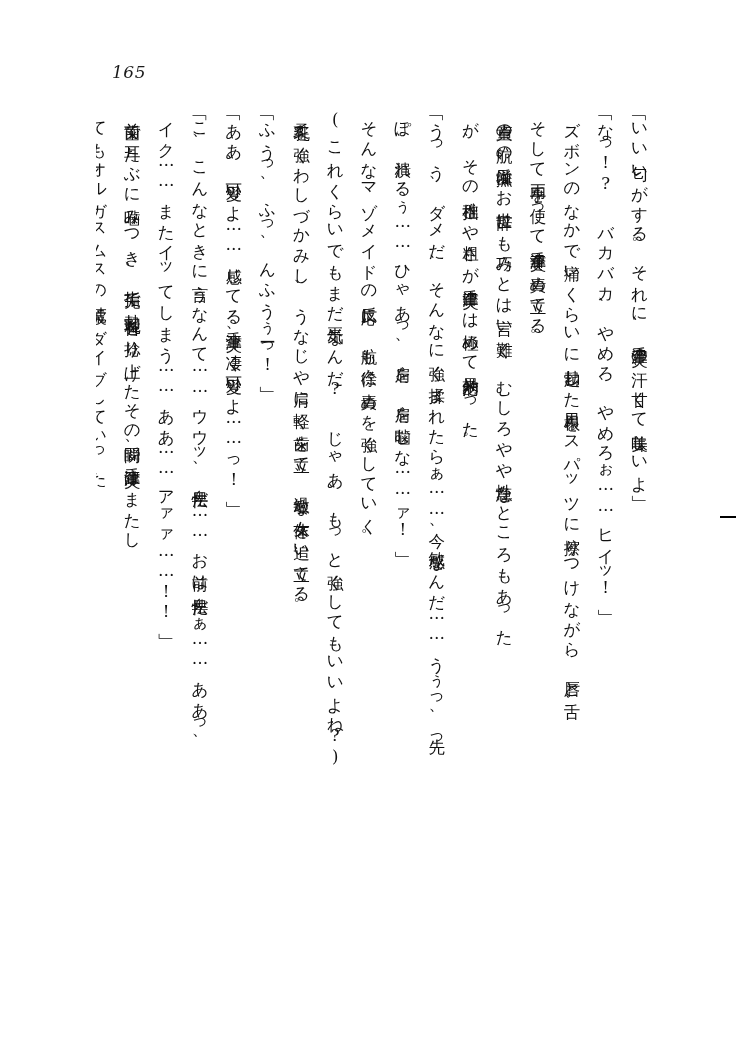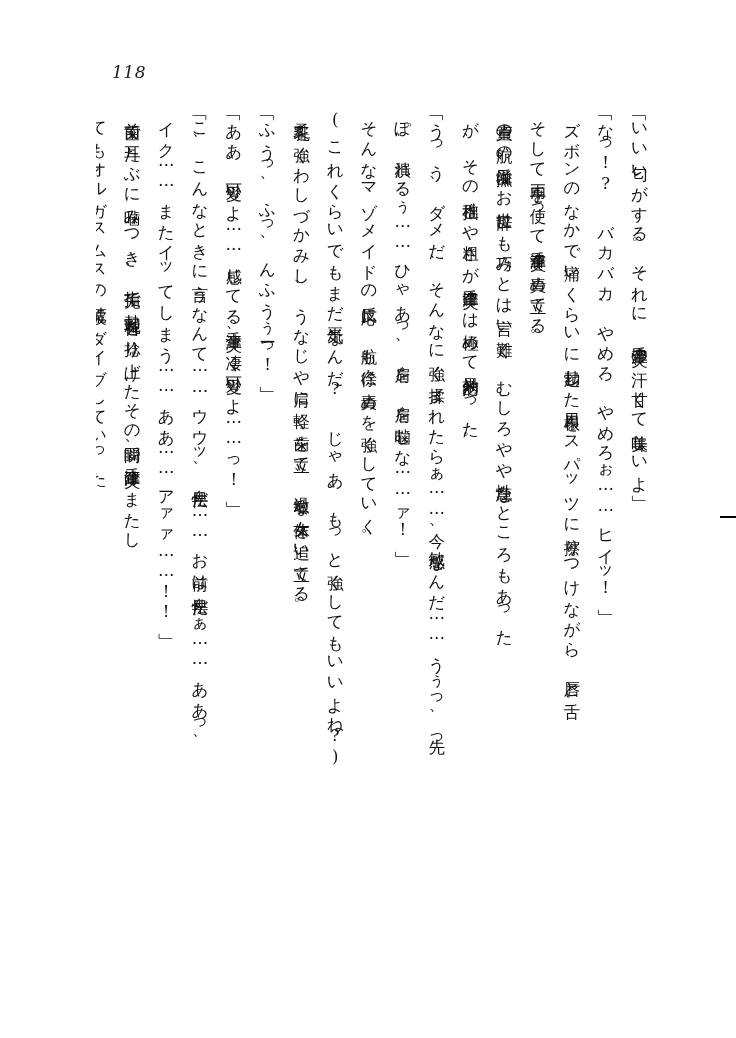--- a/index.html
+++ b/index.html
@@ -66,21 +66,21 @@
     margin: 0;
     padding: 0;
     text-indent: 0;
   }
 </style>
 </head>
 <body>
 
 <div class="page">
 
-  <div class="page-number">118</div>
+  <div class="page-number">165</div>
 
   <div class="edge-mark"></div>
 
   <div class="text-block">
     <p>「いい匂いがする。それに、香津美の汗、甘くて美味しいよ」</p>
     <p>「なっ!? バカバカ、やめろ、やめろぉ……ヒイッ!」</p>
     <p>ズボンのなかで痛いくらいに勃起した男根をスパッツに擦りつけながら、唇と舌、</p>
     <p>そして両手を使って香津美を責め立てる。</p>
     <p>童貞の航の愛撫はお世辞にも巧みとは言い難く、むしろやや性急なところもあった</p>
     <p>が、その稚拙さや粗さが香津美には極めて効果的だった。</p>

